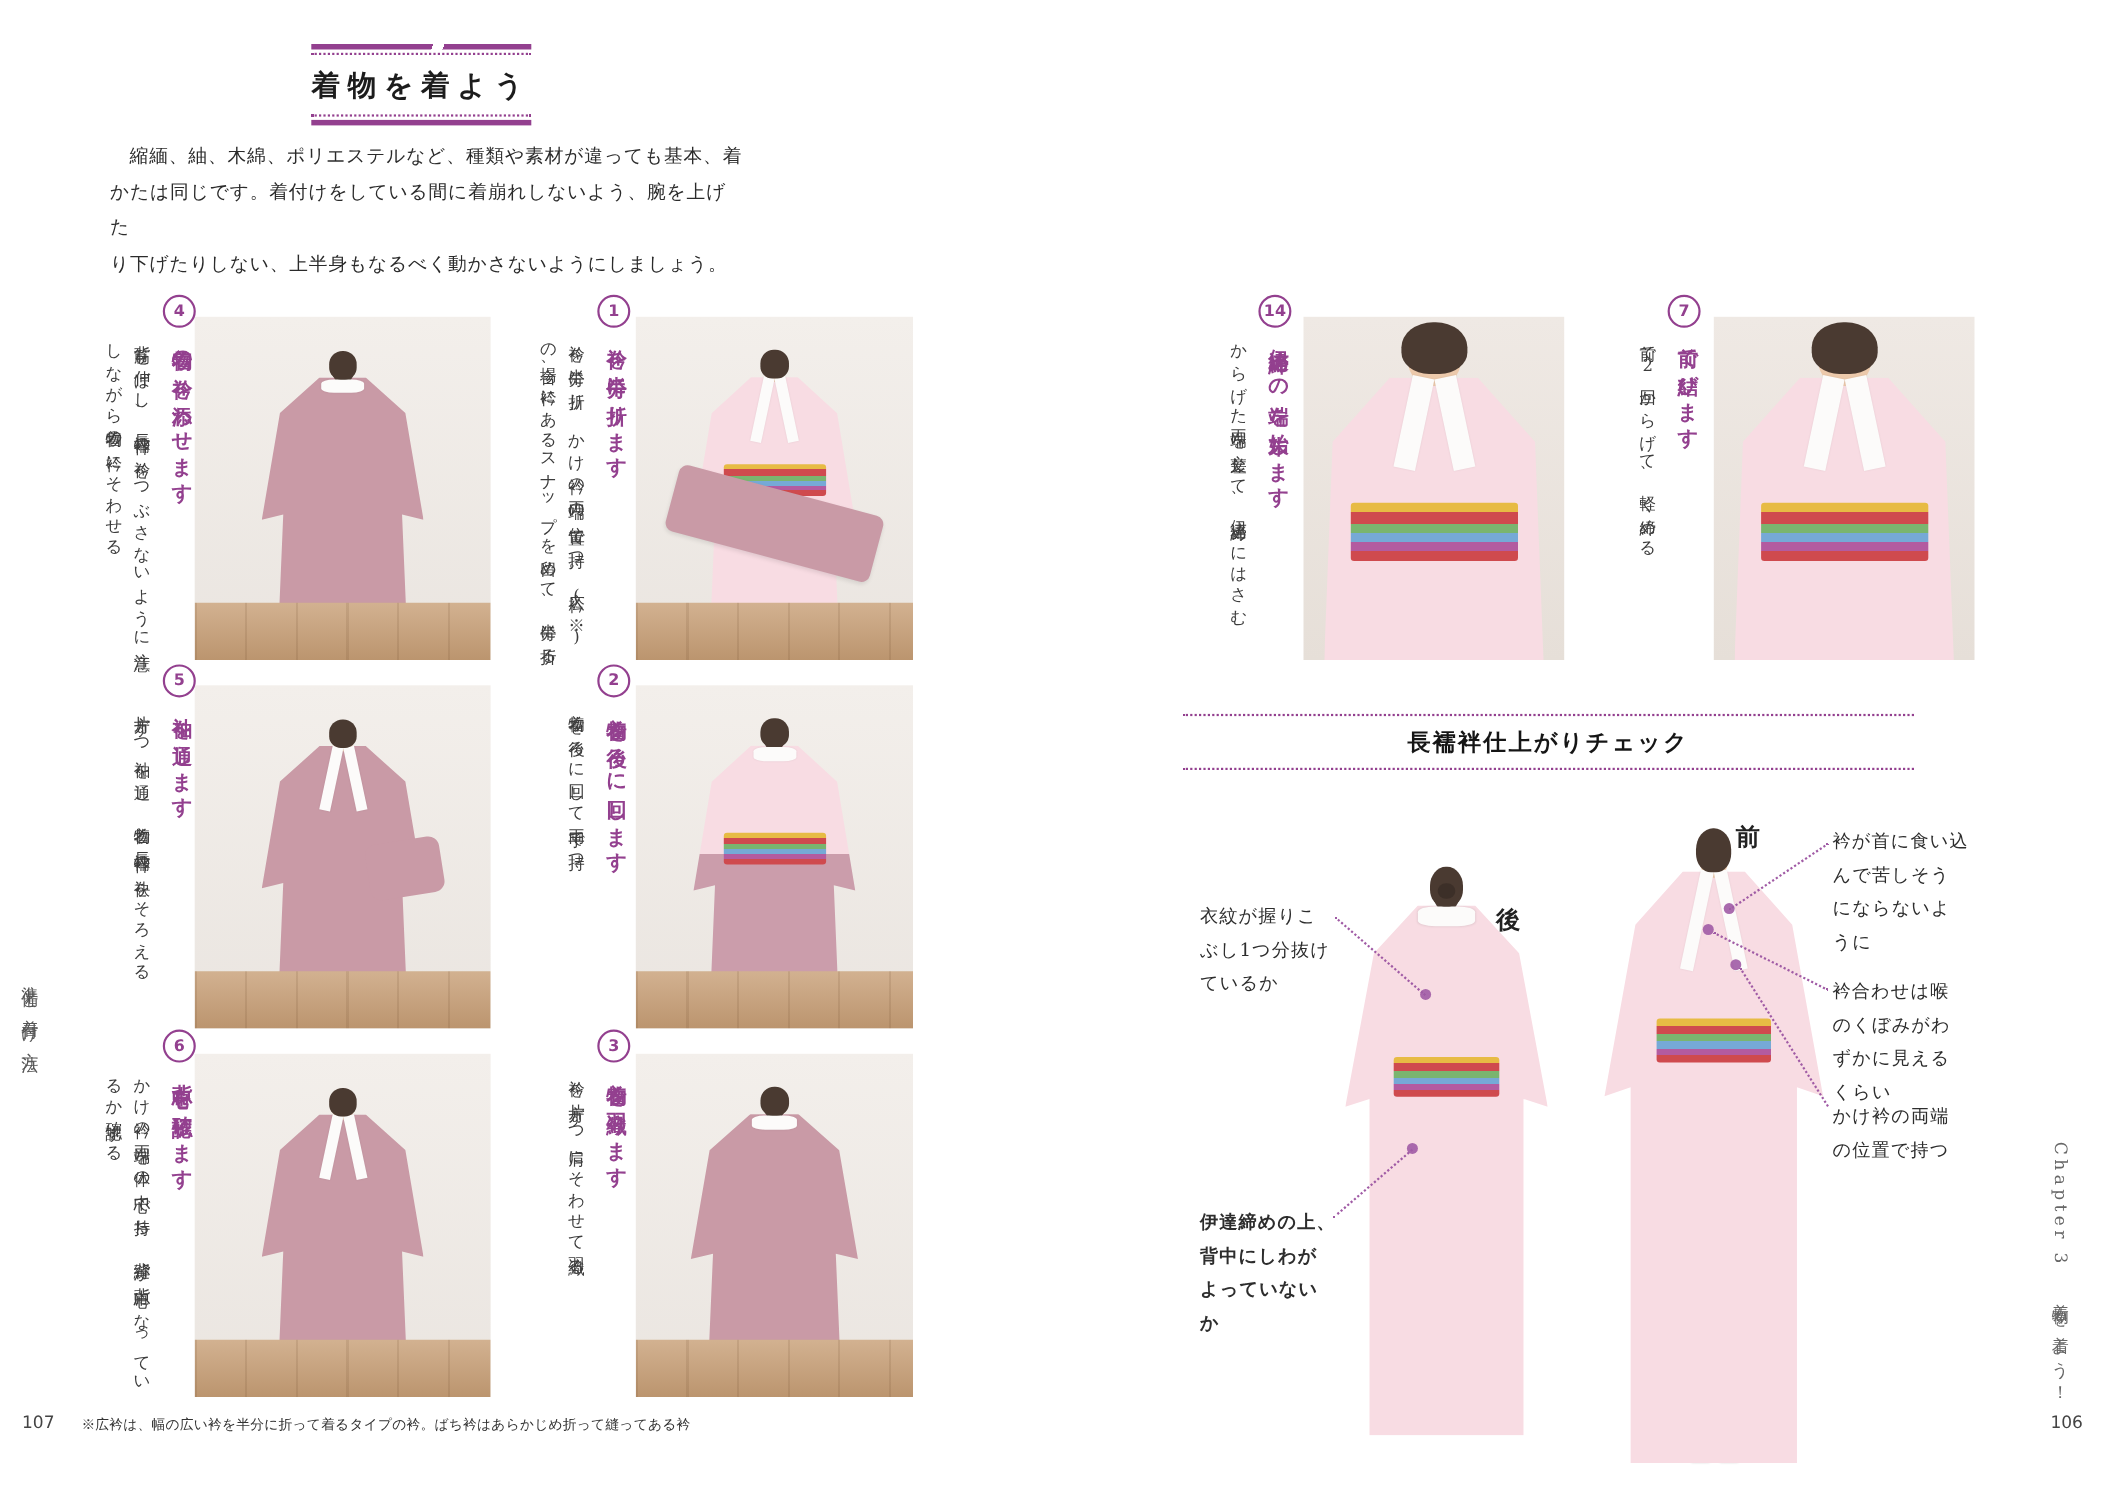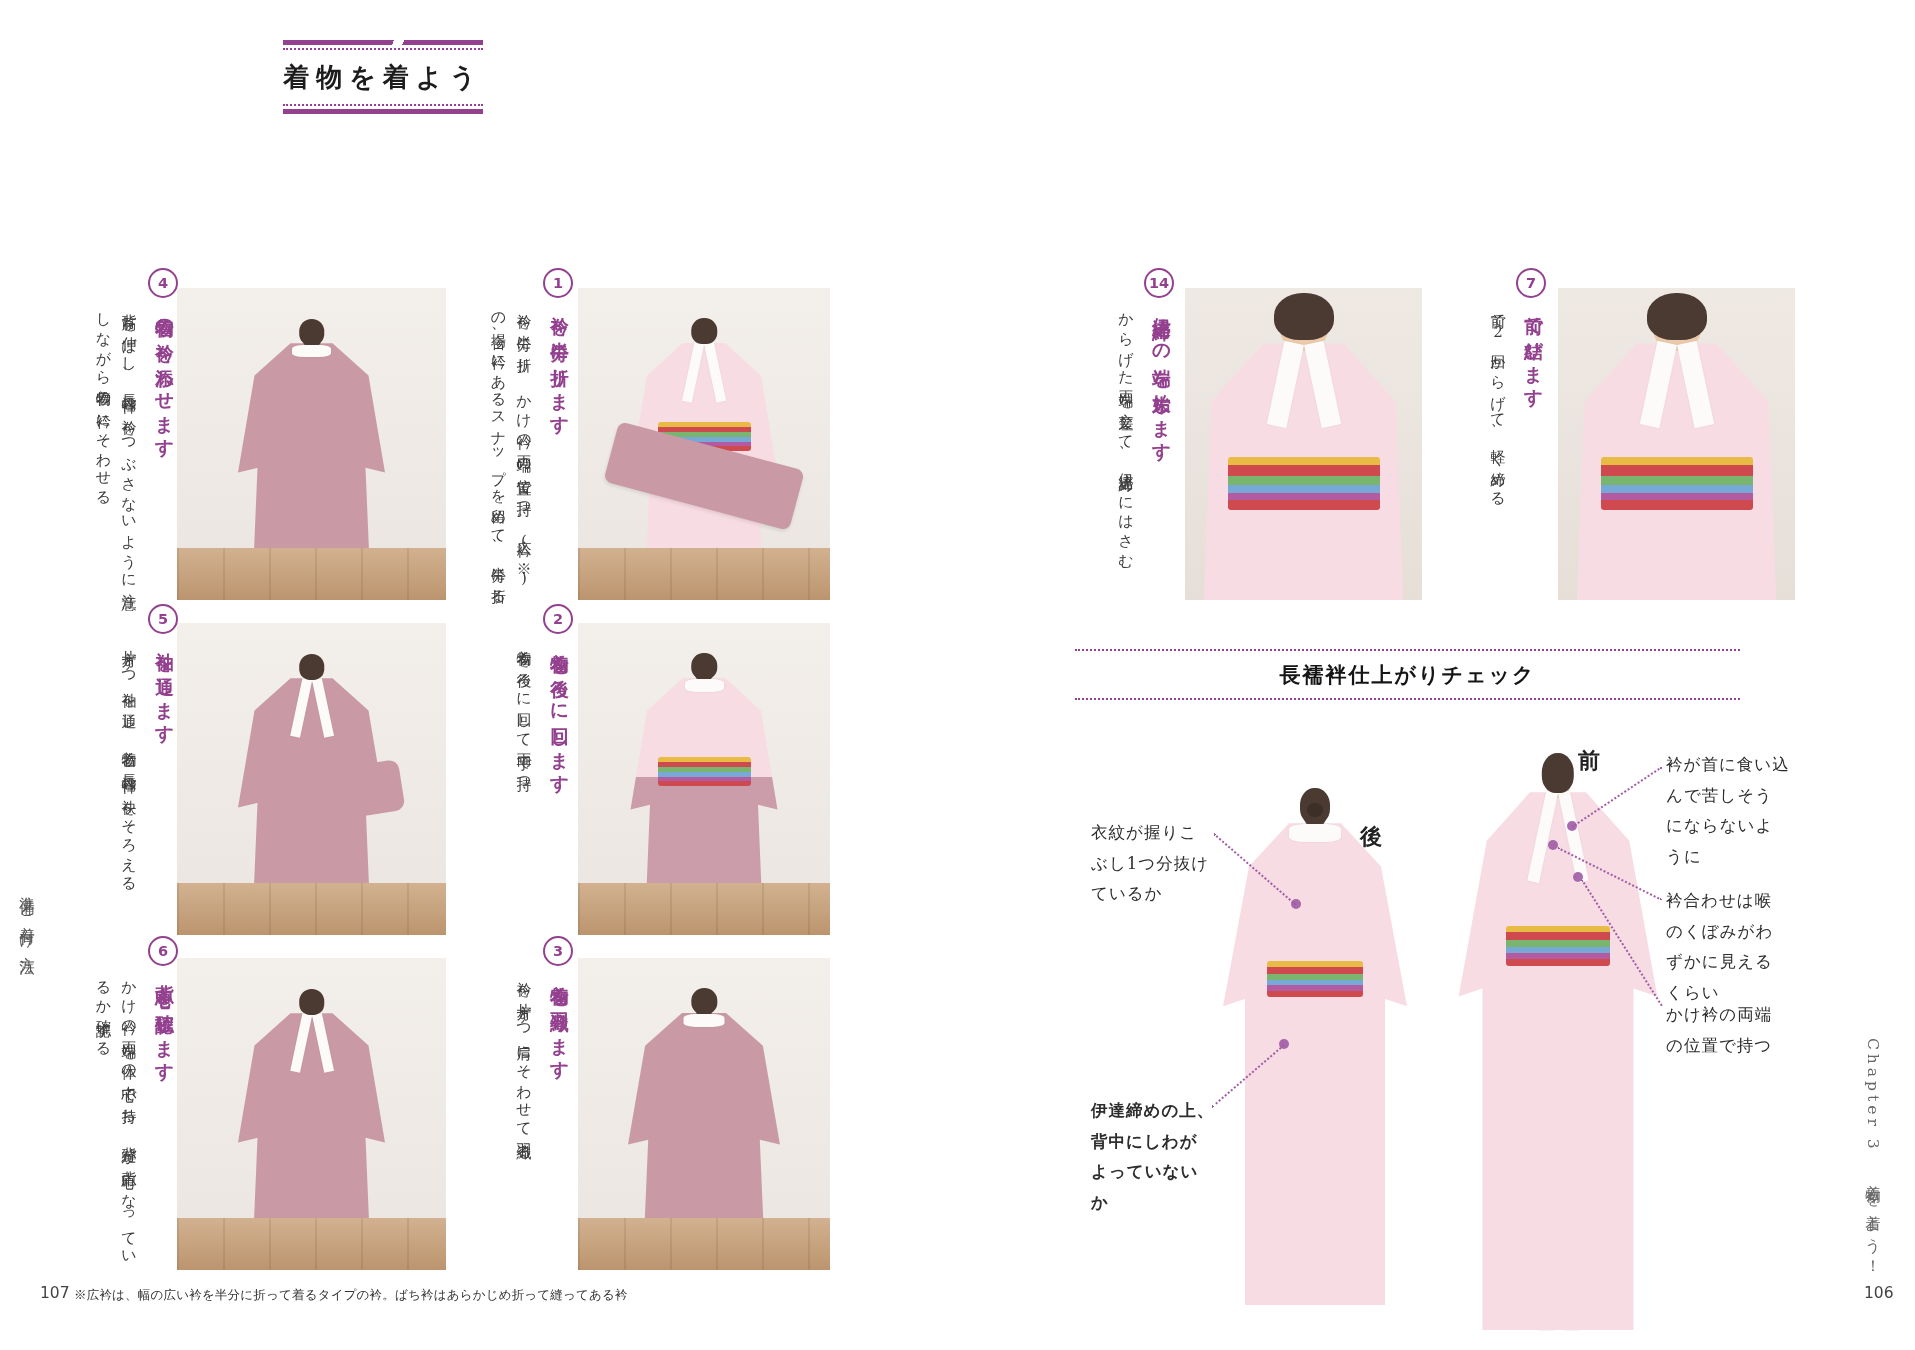--- a/index.html
+++ b/index.html
@@ -114,20 +114,23 @@
 <div id="canvas">
 
   <div class="titleblock">
     <div class="tbar notch"></div>
     <div class="dotrow"></div>
     <div class="pagetitle">着物を着よう</div>
     <div class="dotrow"></div>
     <div class="tbar"></div>
   </div>
 
+  <div class="intro">　縮緬、紬、木綿、ポリエステルなど、種類や素材が違っても基本、着
+かたは同じです。着付けをしている間に着崩れしないよう、腕を上げた
+り下げたりしない、上半身もなるべく動かさないようにしましょう。</div>
 
   <div class="scirc" style="left:148px;top:268px;">4</div>
   <div class="stept" style="left:28px;top:302px;">
     <div class="ttl">着物の衿を添わせます</div>
     <div class="dsc">背筋を伸ばし、長襦袢の衿をつぶさないように注意しながら着物の衿にそわせる</div>
   </div>
   <div class="photo" style="left:177px;top:288px;width:269px;height:312px;">
     <div class="fig back mauve" style="left:50%;transform:translateX(-50%);bottom:26px;width:150px;height:255px;">
         <div class="f-hair"></div>
         <div class="f-head"></div>
@@ -290,17 +293,17 @@
   <div class="adot" style="left:1279px;top:1039px;"></div>
   <div class="leader" style="left:1572px;top:826px;width:108px;transform:rotate(-33.7deg);"></div>
   <div class="adot" style="left:1567px;top:821px;"></div>
   <div class="leader" style="left:1558px;top:847px;width:116px;transform:rotate(26.6deg);"></div>
   <div class="adot" style="left:1548px;top:840px;"></div>
   <div class="leader" style="left:1582px;top:879px;width:149px;transform:rotate(57.6deg);"></div>
   <div class="adot" style="left:1573px;top:872px;"></div>
 
   <div class="spine" style="left:16px;top:884px;height:200px;">準備と着付け方法</div>
   <div class="spine" style="left:1862px;top:1038px;height:300px;color:#666;">Chapter 3　着物を着よう！</div>
-  <div class="pagenum" style="left:20px;top:1284px;margin-left:20px;">107</div>
+  <div class="pagenum" style="left:20px;top:1284px;">107</div>
   <div class="pagenum" style="left:1864px;top:1284px;">106</div>
   <div class="footnote">※広衿は、幅の広い衿を半分に折って着るタイプの衿。ばち衿はあらかじめ折って縫ってある衿</div>
 
 </div>
 
 </body></html>

